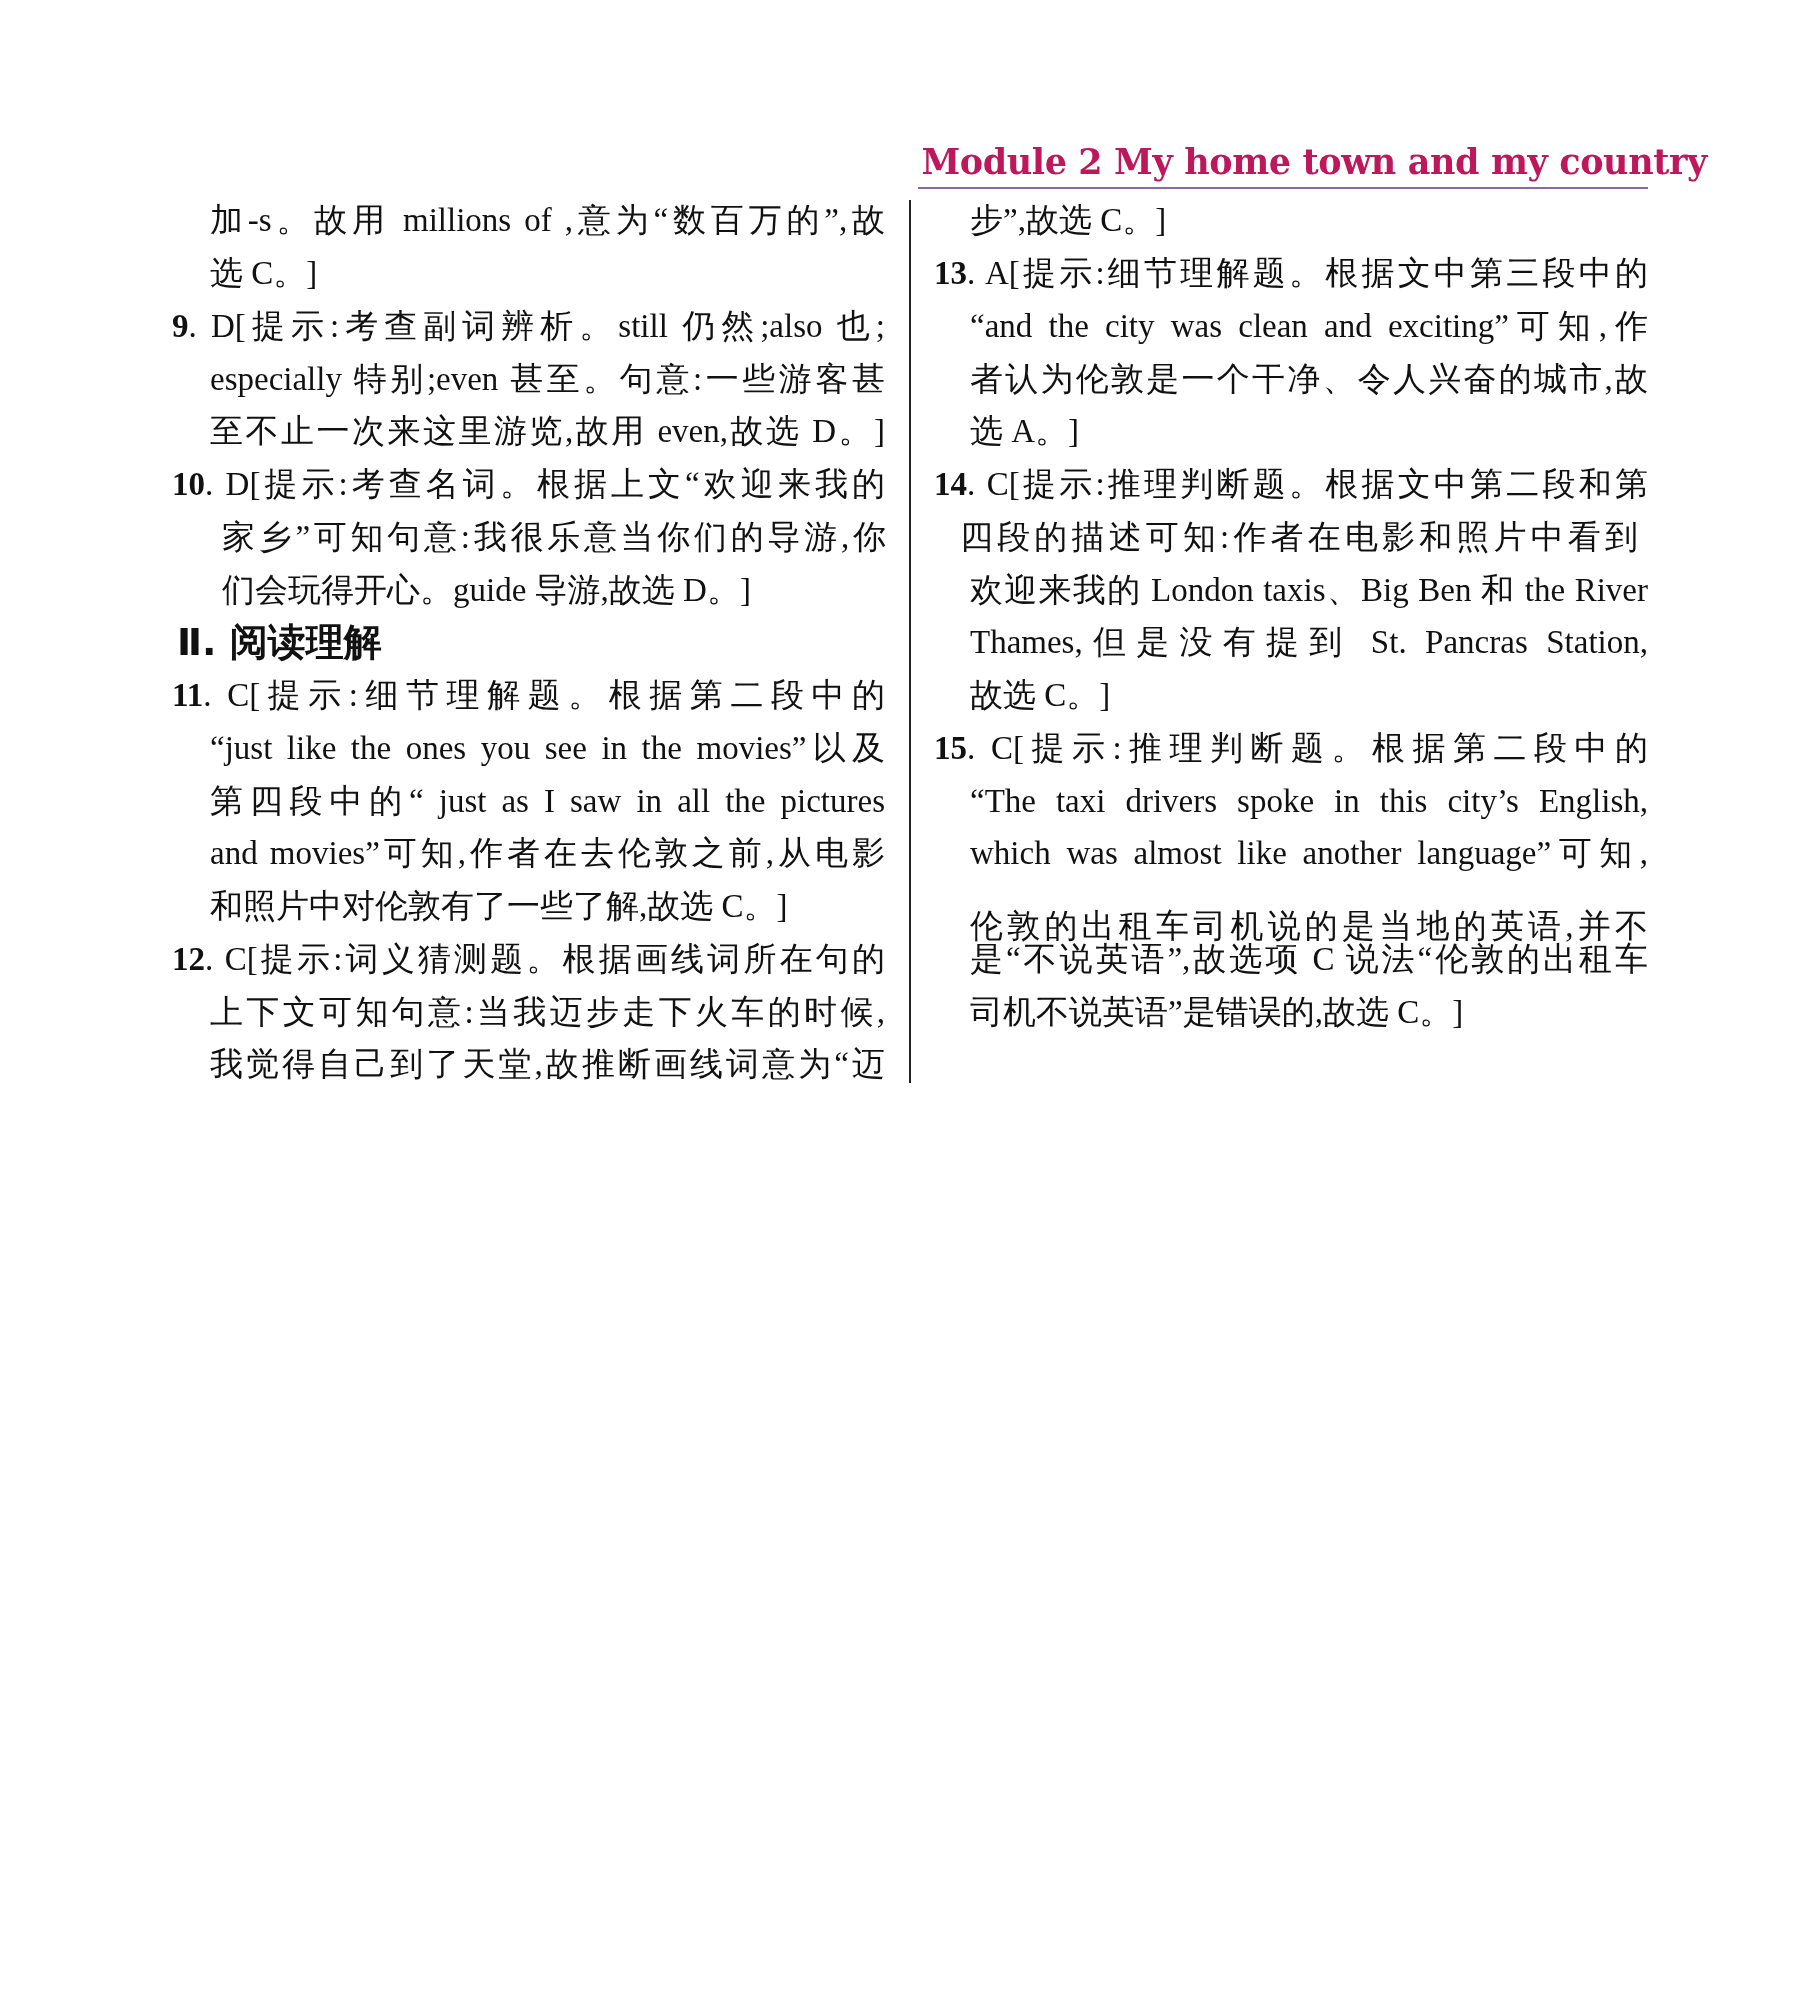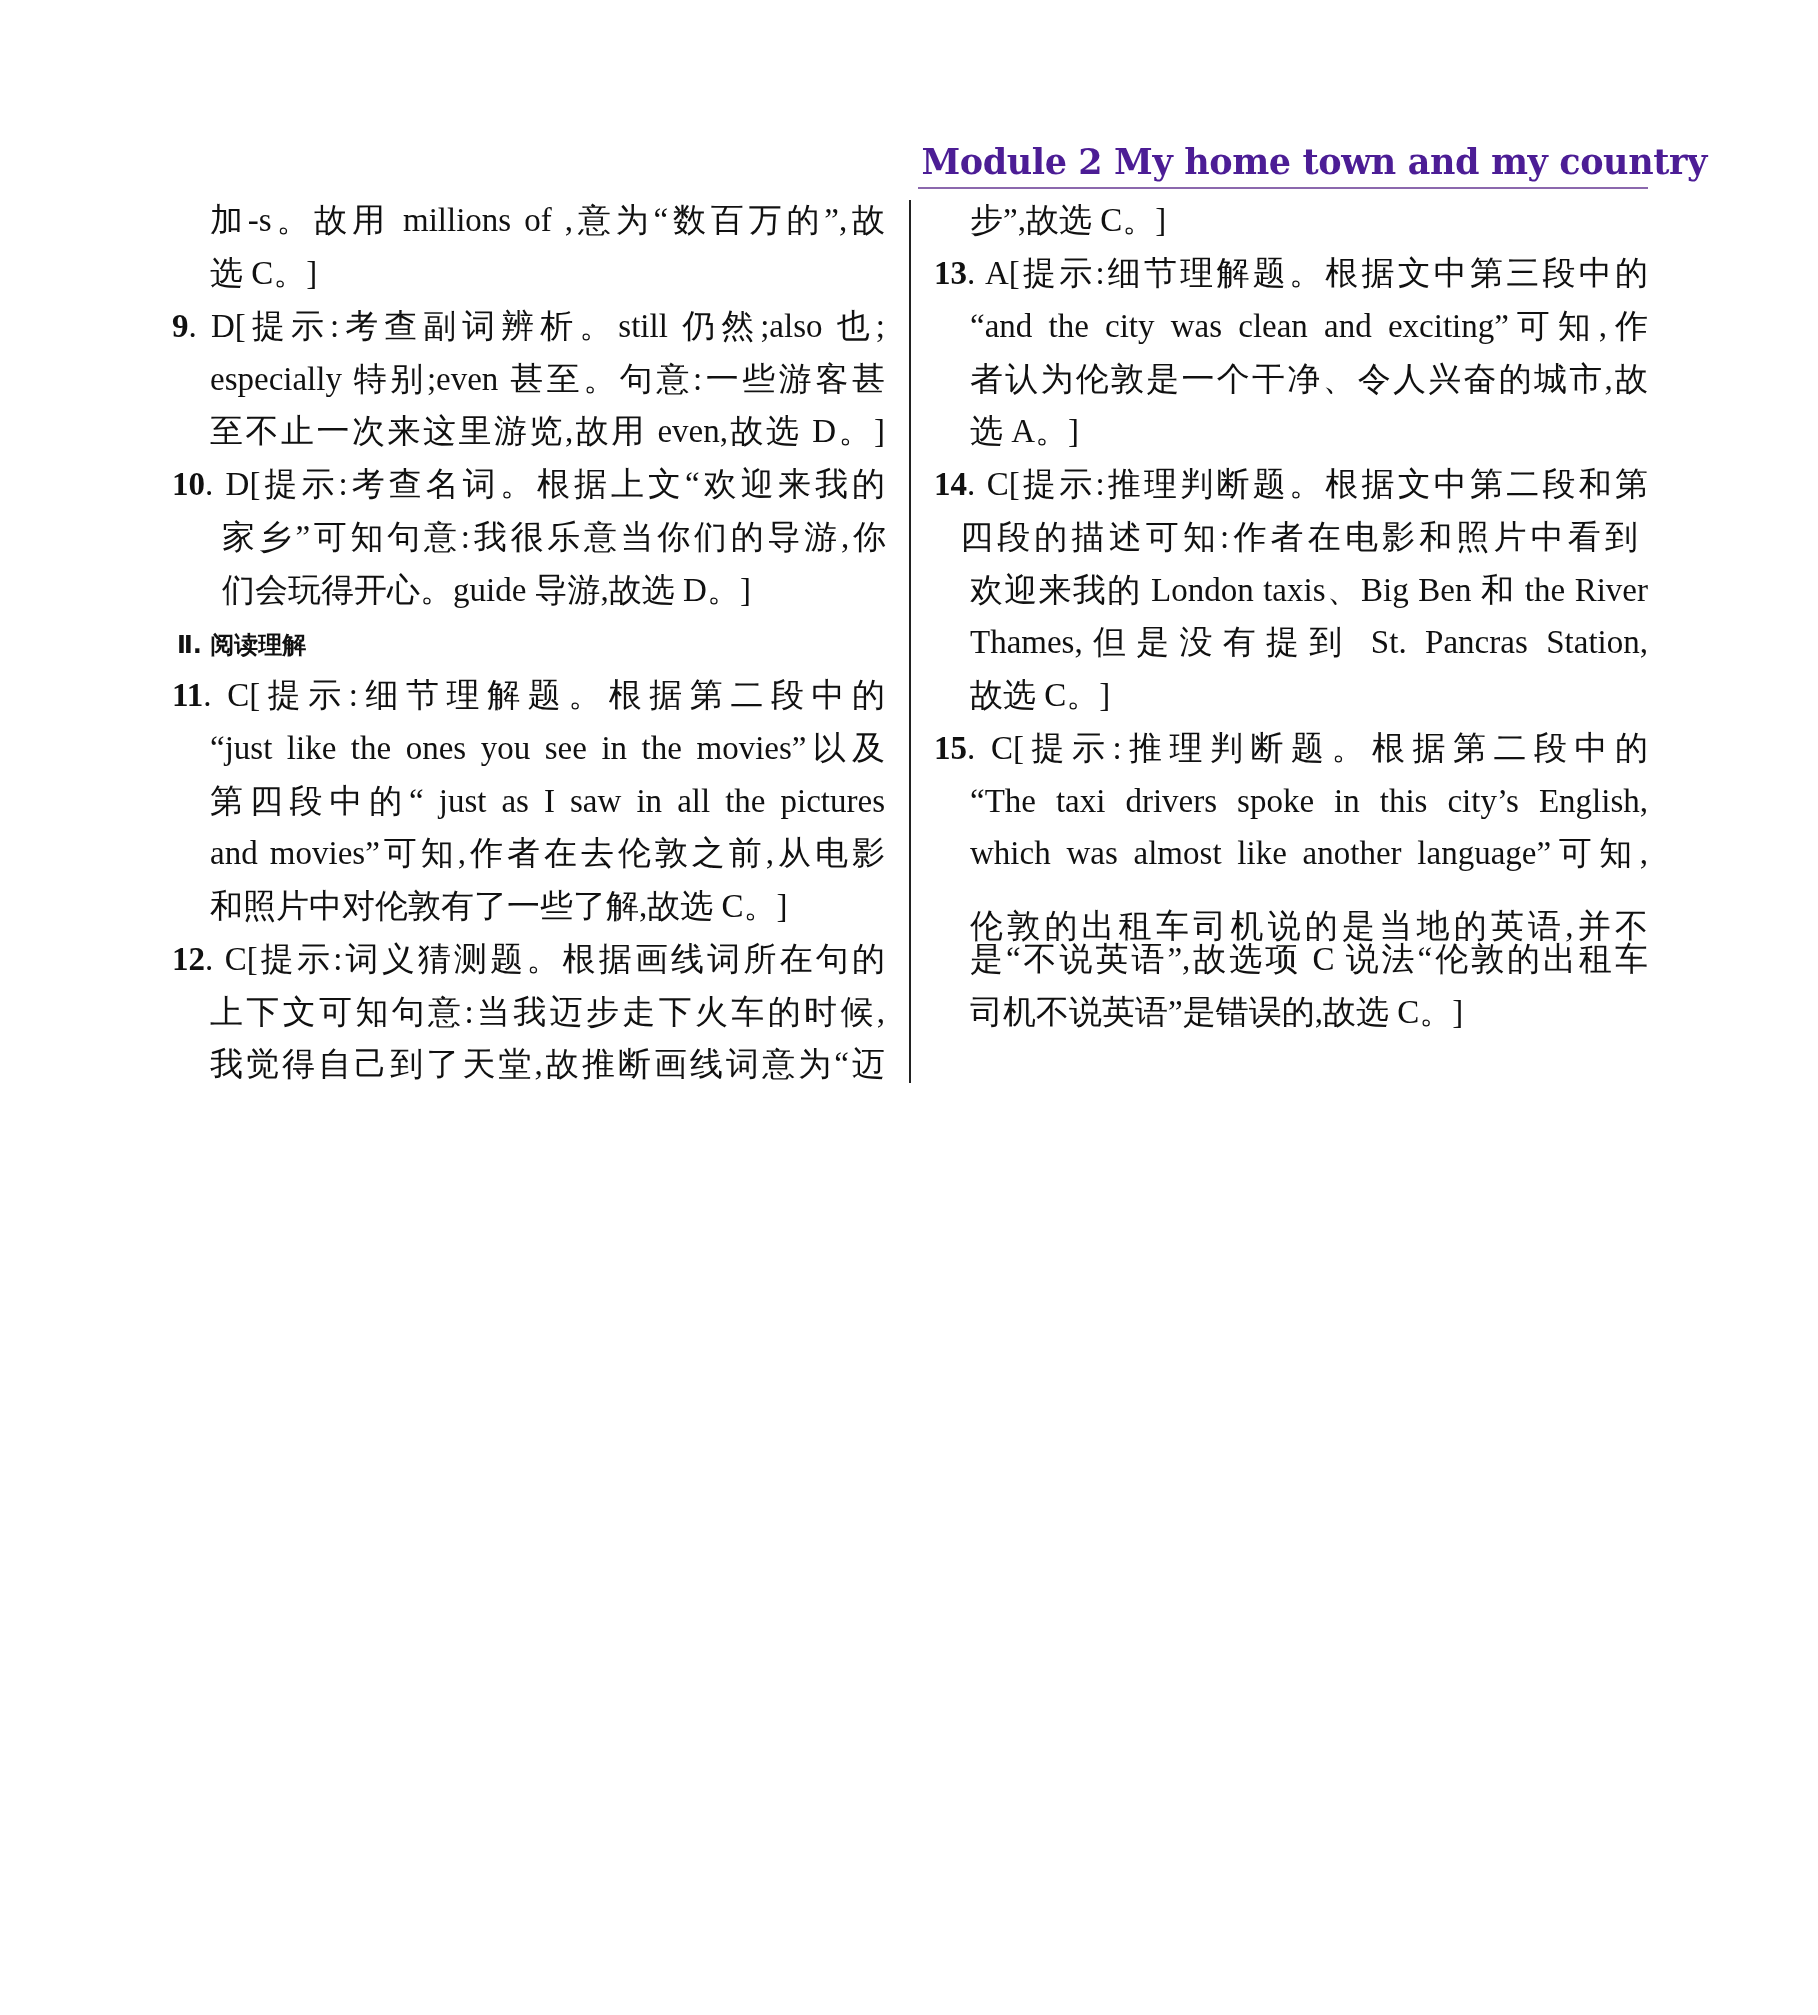--- a/index.html
+++ b/index.html
@@ -7,27 +7,27 @@
          font-family:"Liberation Serif","DejaVu Serif",serif; color:#111; }
   .header { position:absolute; left:919px; top:142px; width:729px; height:47px; }
   .header-title { position:absolute; left:2.4px; right:0; top:0; font-family:"DejaVu Serif","Liberation Serif",serif;
         font-weight:bold; font-size:35px; line-height:40px; white-space:nowrap; letter-spacing:-0.4px; text-align:right; }
   .header-rule { position:absolute; left:-0.8px; right:0; top:45px; height:2px; }
   .divider { position:absolute; left:909px; top:200px; width:1.6px; height:883px; background:#222; }
   .col { position:absolute; top:0; }
   .line { position:absolute; height:52px; font-size:33px; line-height:40px; white-space:nowrap; overflow:visible; }
   .line.full { text-align:justify; text-align-last:justify; }
   .num { font-weight:bold; }
-  .sec { font-family:"DejaVu Sans","Liberation Sans",sans-serif; font-weight:bold; font-size:24px; }
+  .sec { font-family:"DejaVu Sans","Liberation Sans",sans-serif; font-weight:bold; font-size:38px; }
 </style>
 </head>
 <body>
 
 <div class="header">
-  <div class="header-title" style="color: #4c1d95;">Module 2  My home town and my country</div>
+  <div class="header-title" style="color: #be185d;">Module 2  My home town and my country</div>
   <div class="header-rule" style="background: rgb(139, 104, 173);"></div>
 </div>
 
 <div class="divider"></div>
 
 <div class="col" id="left-col">
     <div class="line full" style="left: 210px; width: 675px; top: 200px;"><span>加-s。故用 millions of ,意为“数百万的”,故</span></div>
     <div class="line" style="left: 210px; width: 675px; top: 253px;"><span>选 C。]</span></div>
     <div class="line full" style="left: 172px; width: 713px; top: 306px;"><span class="num">9</span><span>. D[提示:考查副词辨析。still 仍然;also 也;</span></div>
     <div class="line full" style="left: 210px; width: 675px; top: 359px;"><span>especially 特别;even 甚至。句意:一些游客甚</span></div>

